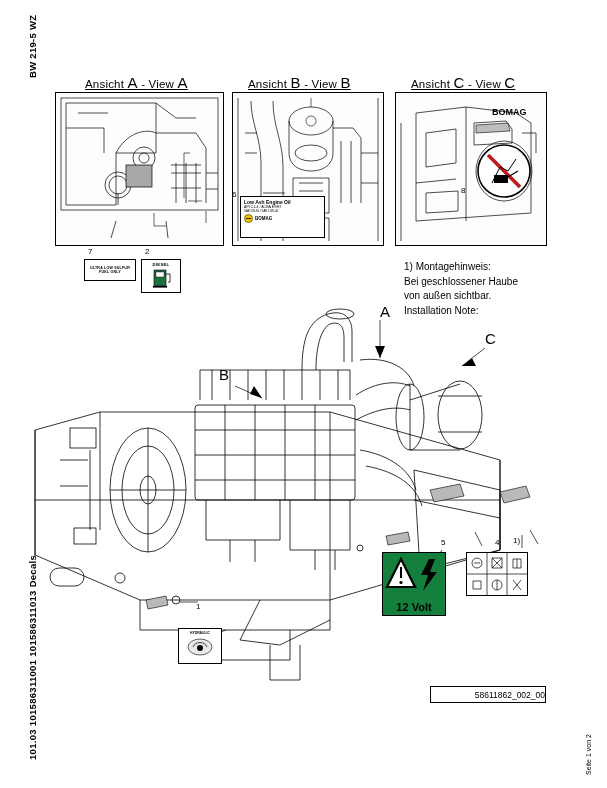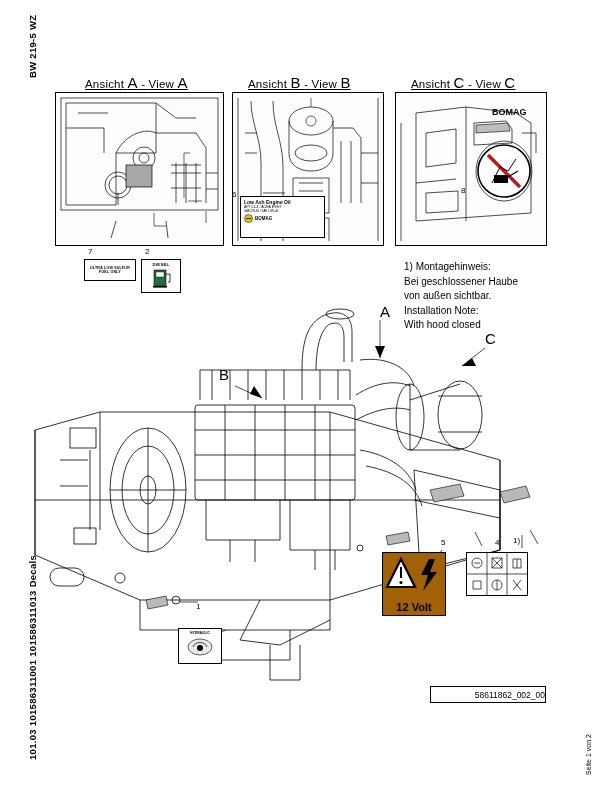--- a/index.html
+++ b/index.html
@@ -156,21 +156,21 @@
   #num-1-main { left: 196px; top: 602px; }
   #num-3-main { left: 402px; top: 560px; }
   #num-4-main { left: 495px; top: 538px; }
   #num-5-main { left: 441px; top: 538px; }
   #num-1b-main { left: 513px; top: 536px; }
 
   
   #decal-12v {
     position: absolute;
     left: 382px; top: 552px; width: 64px; height: 64px;
-    border: 1px solid #000; background: #a16207; box-sizing: border-box;
+    border: 1px solid #000; background: #15803d; box-sizing: border-box;
   }
   #decal-12v .volt-text {
     position: absolute; bottom: 2px; left: 0; right: 0;
     text-align: center; font-size: 11px; font-weight: bold;
   }
   #decal-grid {
     position: absolute;
     left: 466px; top: 552px; width: 62px; height: 44px;
     border: 1px solid #000; background: #fff; box-sizing: border-box;
   }
@@ -358,21 +358,20 @@
     </svg>
   </div>
 
   <div id="label-8-num">8</div>
 
   <div id="note-block">
     <div>1) Montagehinweis:</div>
     <div>Bei geschlossener Haube</div>
     <div>von außen sichtbar.</div>
     <div>Installation Note:</div>
-    <div>With hood closed</div>
   </div>
 
   <svg id="main-illustration" viewBox="0 0 550 400" xmlns="http://www.w3.org/2000/svg">
     <g fill="none" stroke="#000" stroke-width="0.8">
 
       <path d="M5 130 L70 112 L300 112 L470 160 L470 250 L300 300 L110 300 L5 255 Z"></path>
       <path d="M5 130 L5 255"></path>
       <path d="M70 112 L70 230"></path>
       <path d="M300 112 L300 300"></path>
       <path d="M470 160 L470 250"></path>

